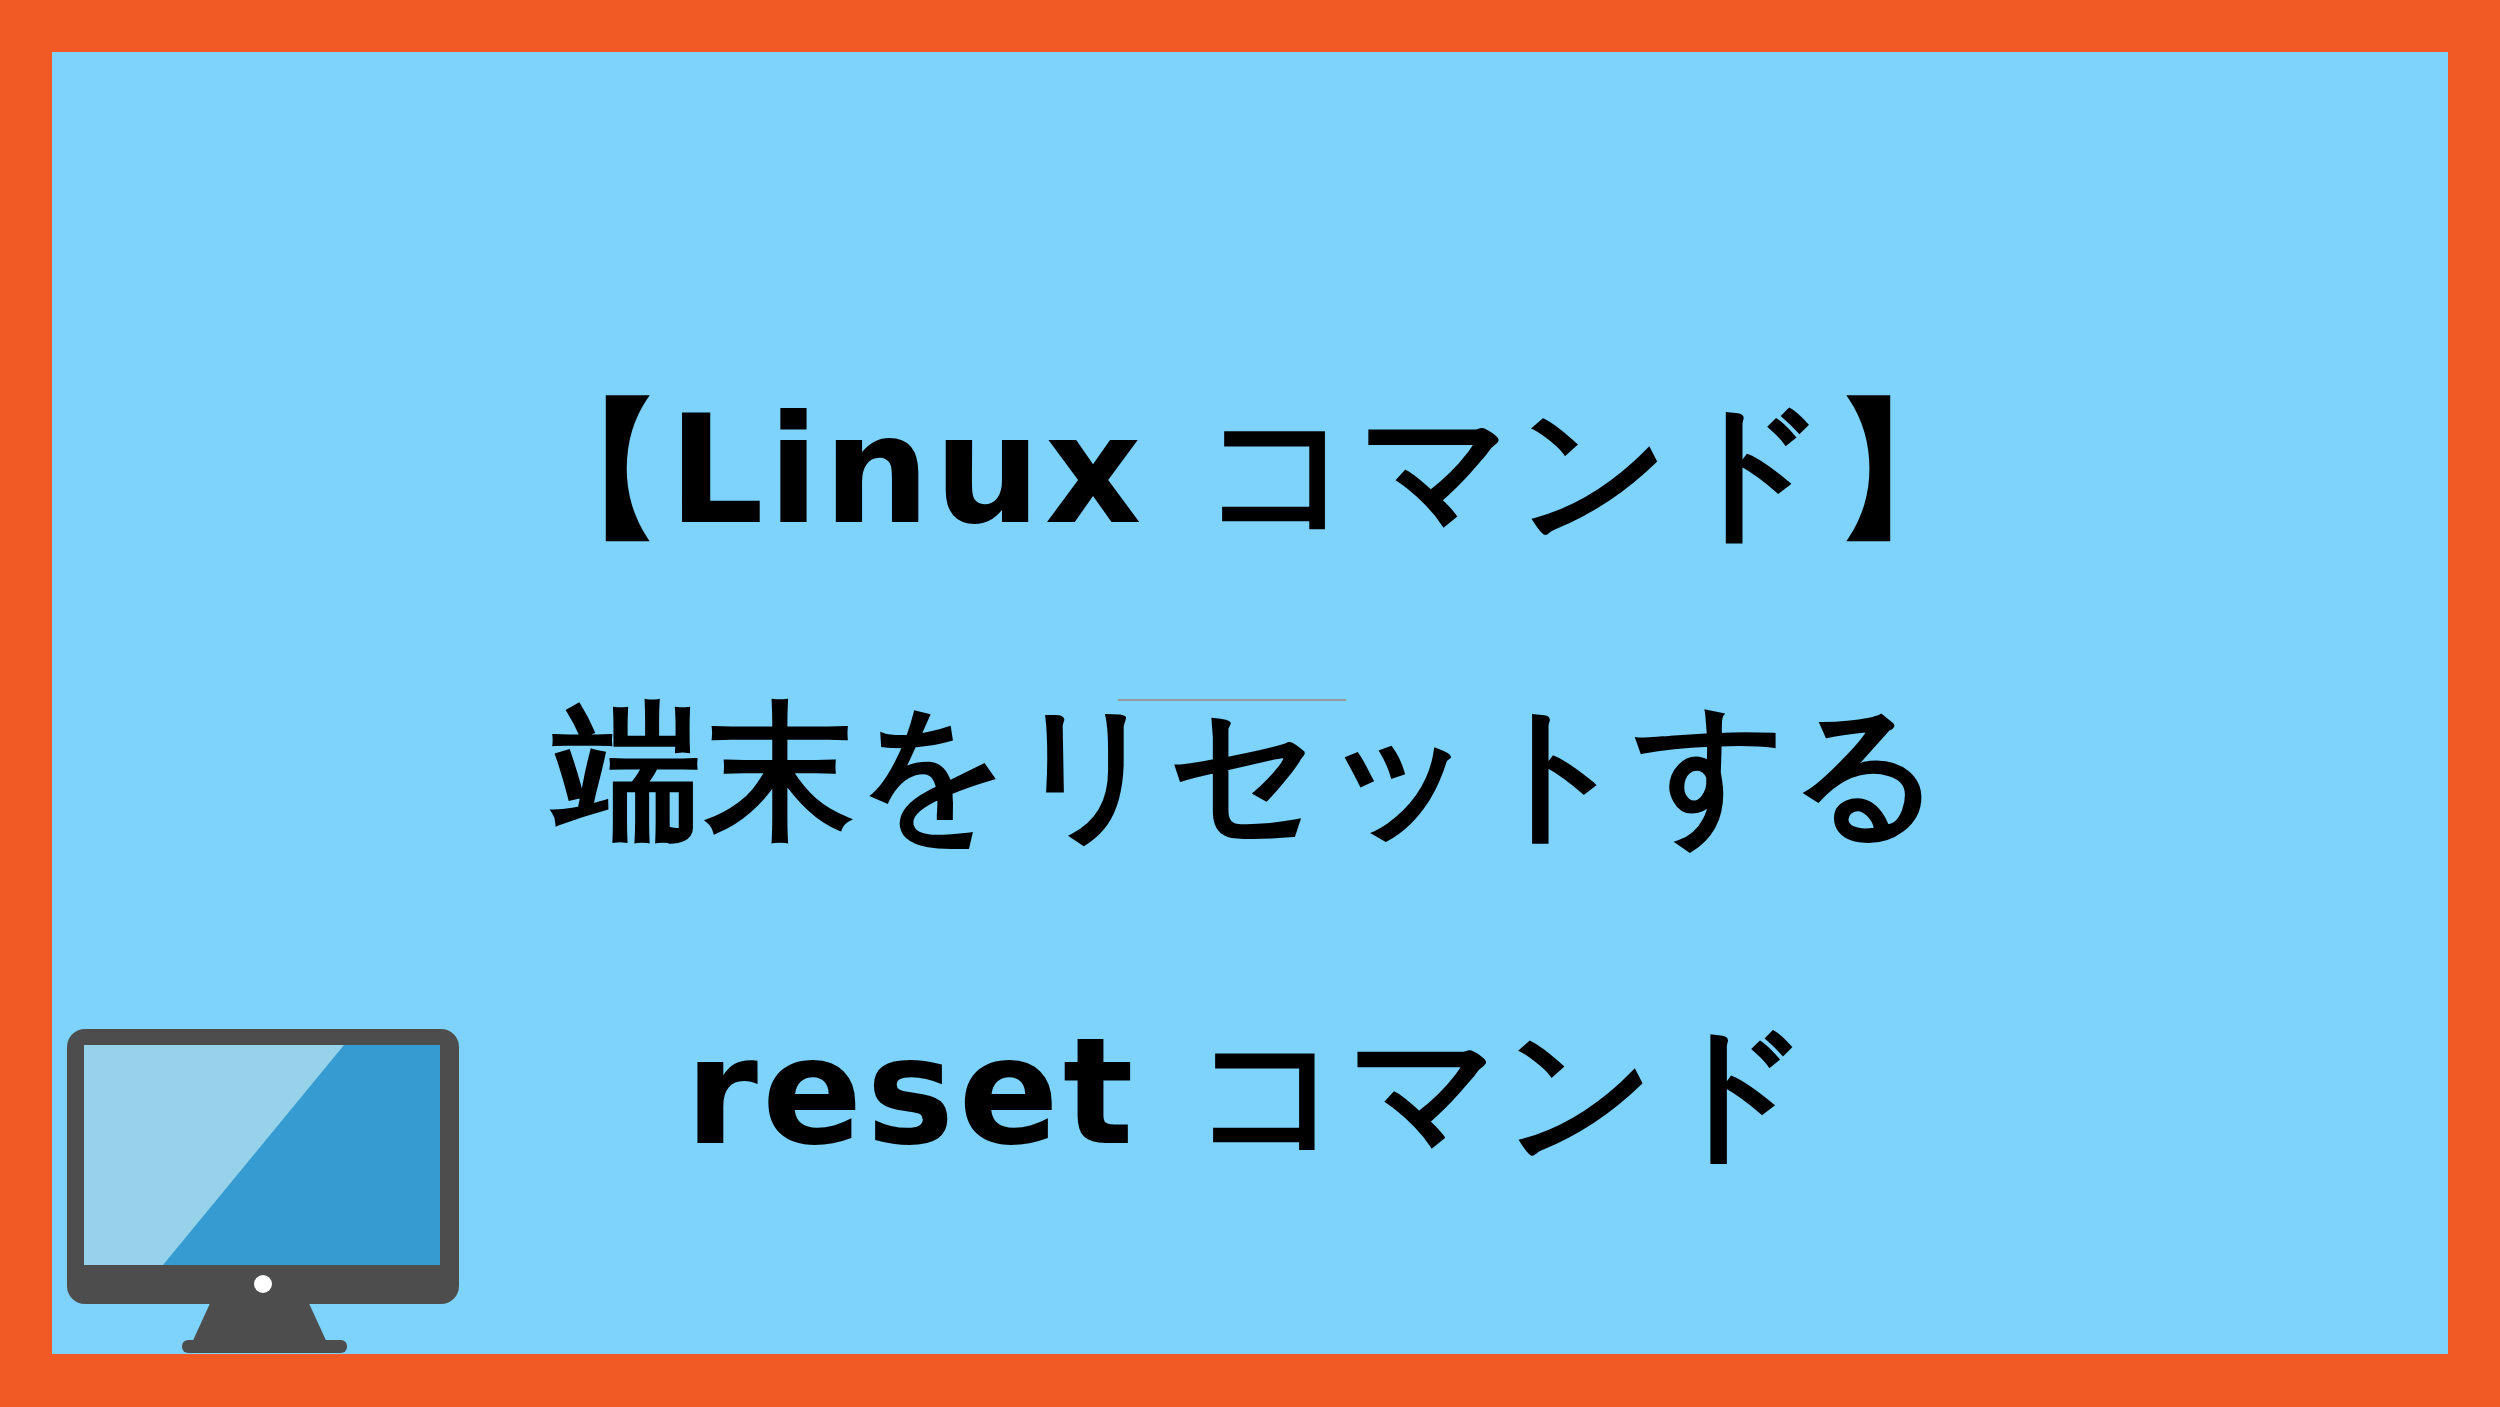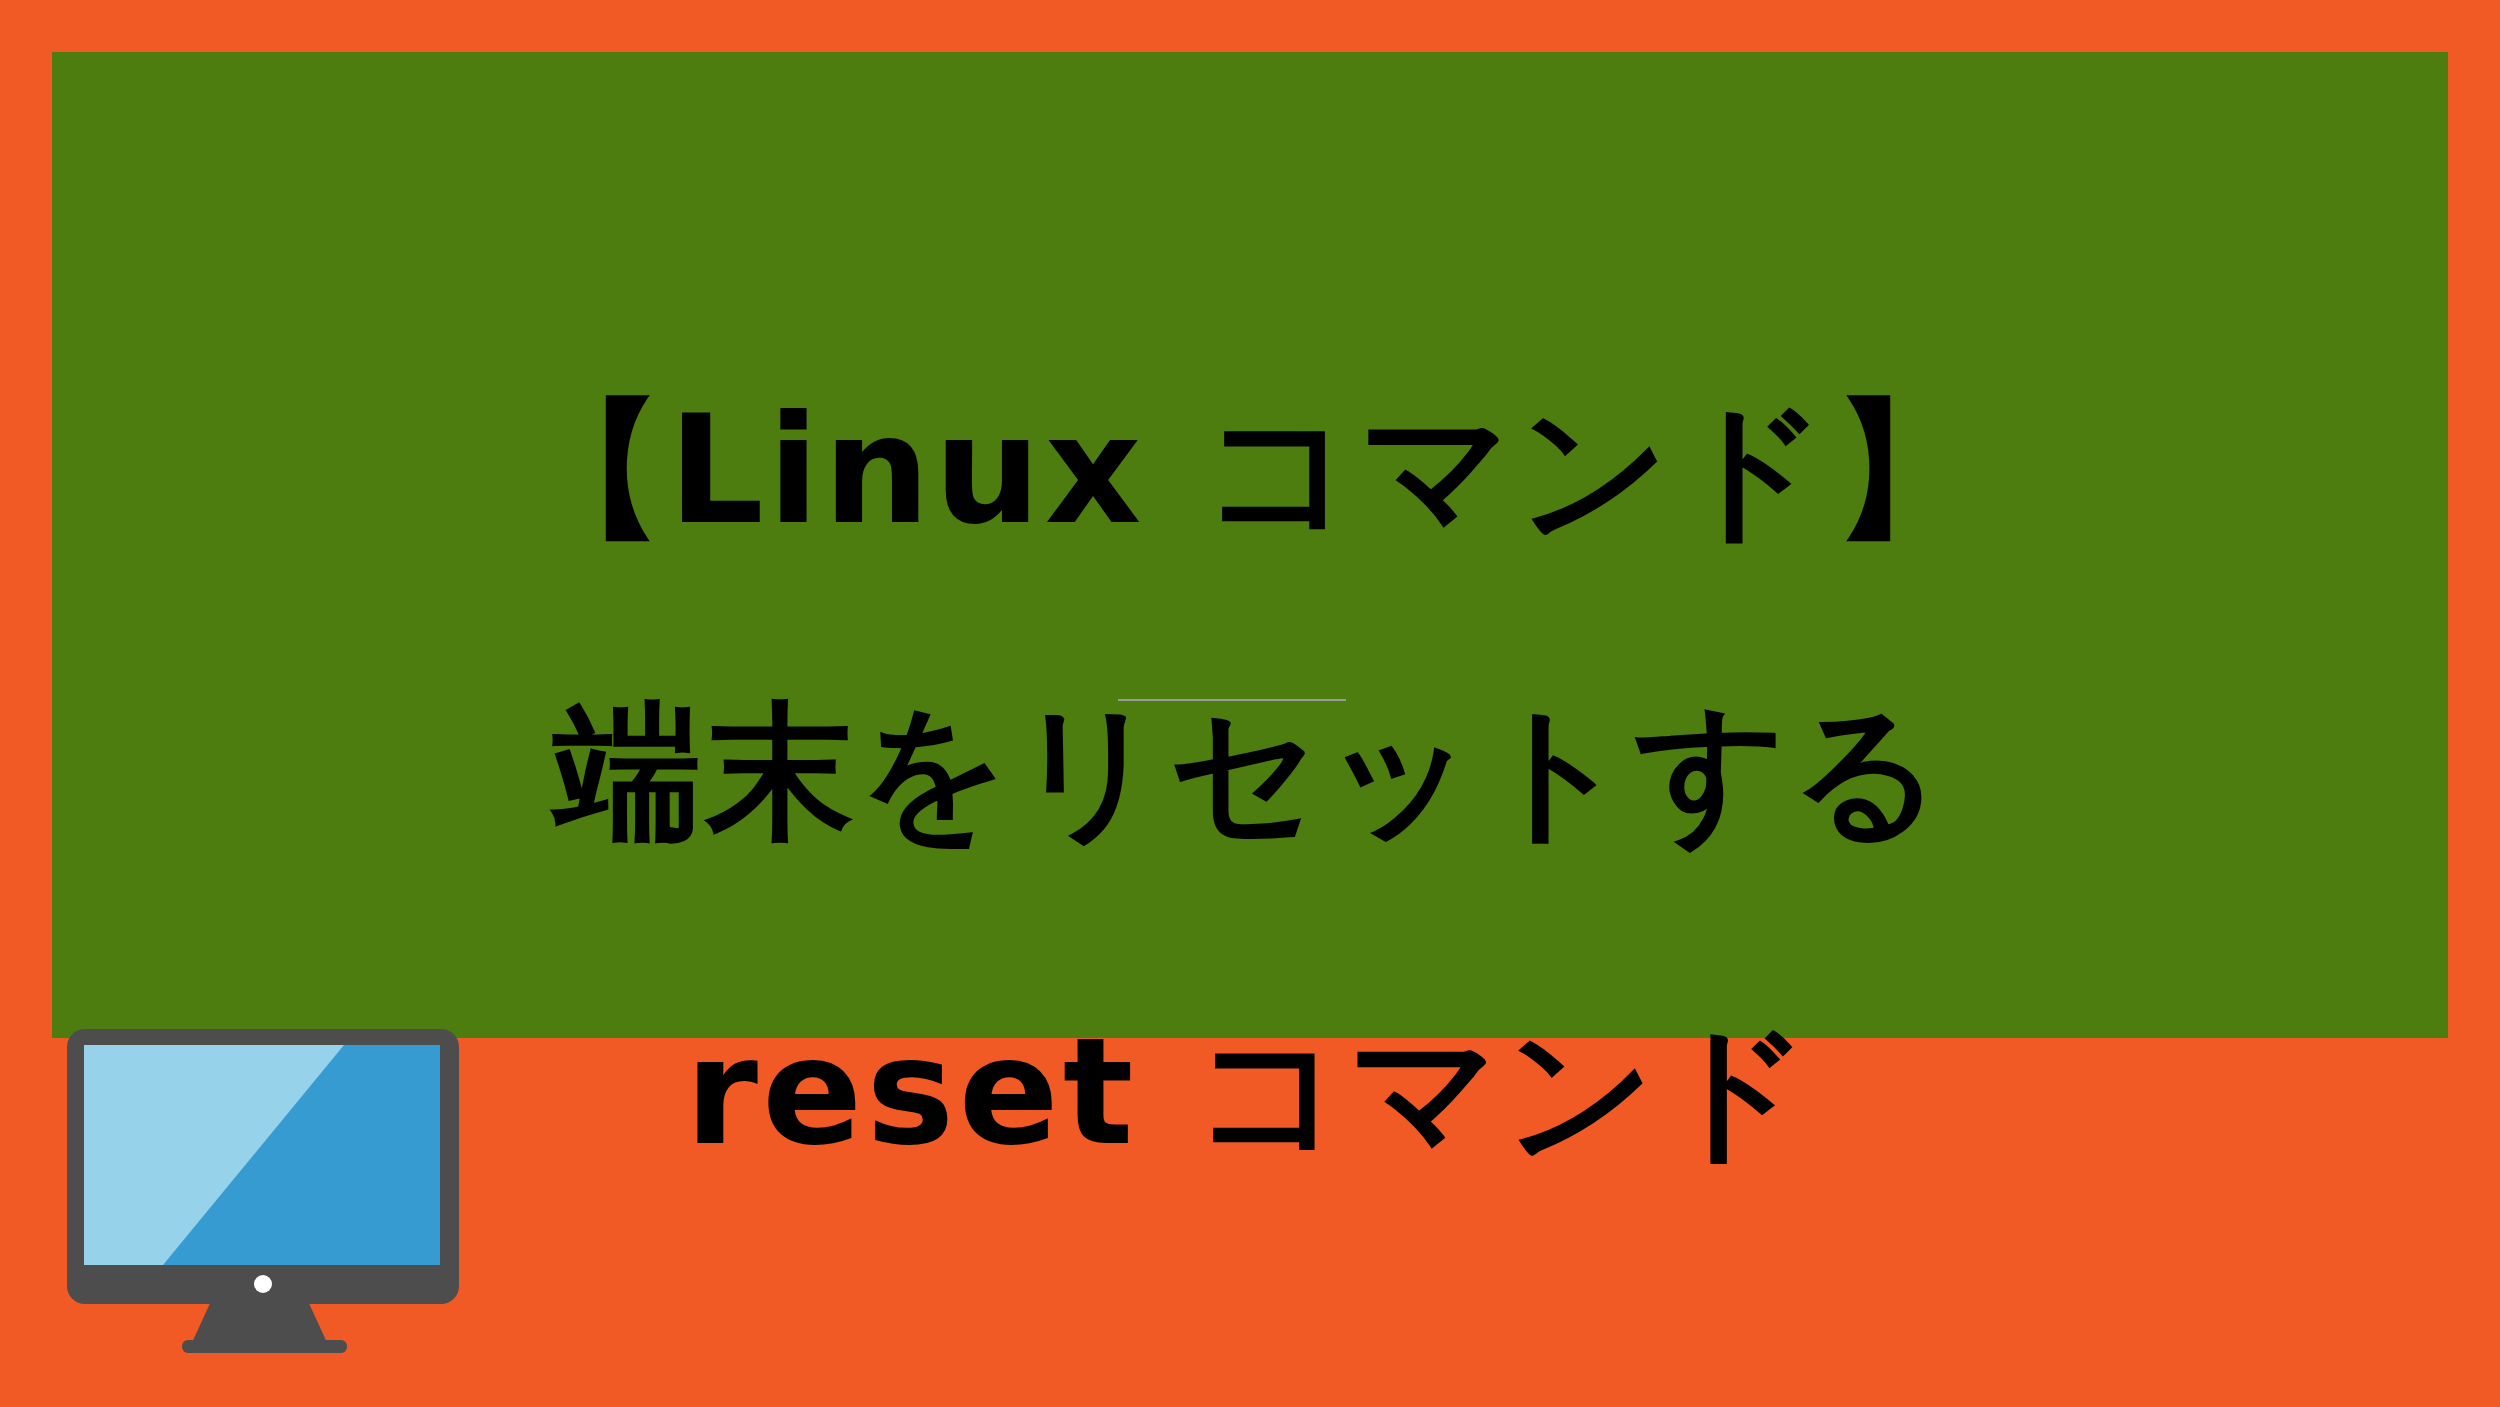--- a/index.html
+++ b/index.html
@@ -3,22 +3,22 @@
 <meta charset="utf-8">
 <style>
   html, body { margin: 0; padding: 0; }
   body {
     width: 2500px; height: 1407px; overflow: hidden;
     background: #f15a24;
     font-family: "DejaVu Sans", "Liberation Sans", sans-serif;
   }
   .frame {
     position: absolute; left: 52px; top: 52px;
-    width: 2396px; height: 986px;
-    background: #4d7c0f;
+    width: 2396px; height: 1302px;
+    background: #7dd3fc;
   }
   .title-line {
     position: absolute; left: 0; width: 100%;
     text-align: center; color: #000;
     font-weight: bold; white-space: nowrap;
     letter-spacing: 4px;
   }
   .line1 { top: 318px; font-size: 150px; line-height: 200px; }
   .line2 { top: 620px; font-size: 148px; line-height: 200px; }
   .line3 { top: 940px; font-size: 148px; line-height: 200px; }

